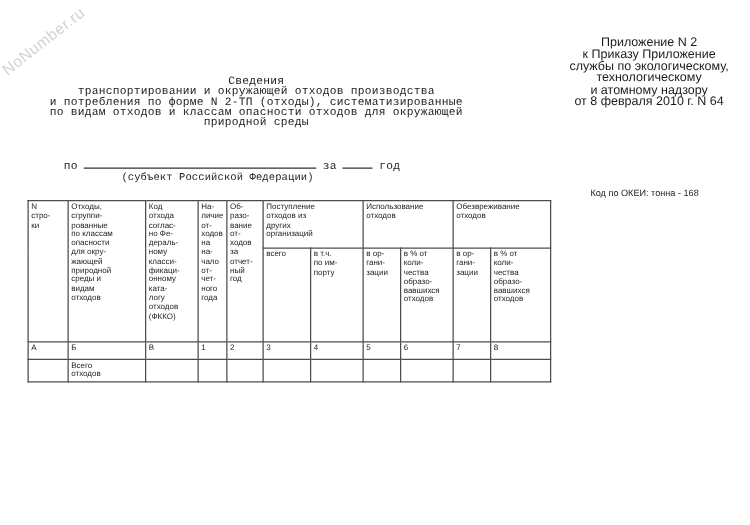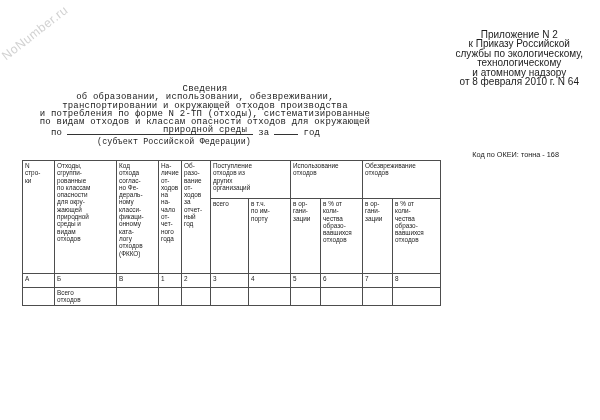--- a/index.html
+++ b/index.html
@@ -29,21 +29,21 @@
     top: 30px;
     right: 17px;
     text-align: center;
     font-size: 10px;
     line-height: 9.4px;
     color: #1c1c1c;
   }
   .title-block {
     position: absolute;
     left: 20px;
-    top: 85px;
+    top: 61px;
     width: 370px;
     text-align: center;
     font-family: "Liberation Mono", monospace;
     font-size: 9px;
     letter-spacing: 0.2px;
     line-height: 8.3px;
     color: #1c1c1c;
   }
   .form-line {
     position: absolute;
@@ -106,30 +106,29 @@
 </style>
 </head>
 <body>
 
 <div class="page">
 
   <div class="watermark">NoNumber.ru</div>
 
   <div class="corner-note">
     <div>Приложение N 2</div>
-    <div>к Приказу Российской</div>
+    <div>к Приказу Приложение</div>
     <div>службы по экологическому,</div>
     <div>технологическому</div>
     <div>и атомному надзору</div>
     <div>от 8 февраля 2010 г. N 64</div>
   </div>
 
   <div class="title-block">
     <div>Сведения</div>
-    <div>об образовании, использовании, обезвреживании,</div>
     <div>транспортировании и окружающей отходов производства</div>
     <div>и потребления по форме N 2-ТП (отходы), систематизированные</div>
     <div>по видам отходов и классам опасности отходов для окружающей</div>
     <div>природной среды</div>
   </div>
 
   <div class="form-line"><span>по</span><span class="blank blank-long"></span><span>за</span><span class="blank blank-short"></span><span>год</span></div>
 
   <div class="sublabel">(субъект Российской Федерации)</div>
 

